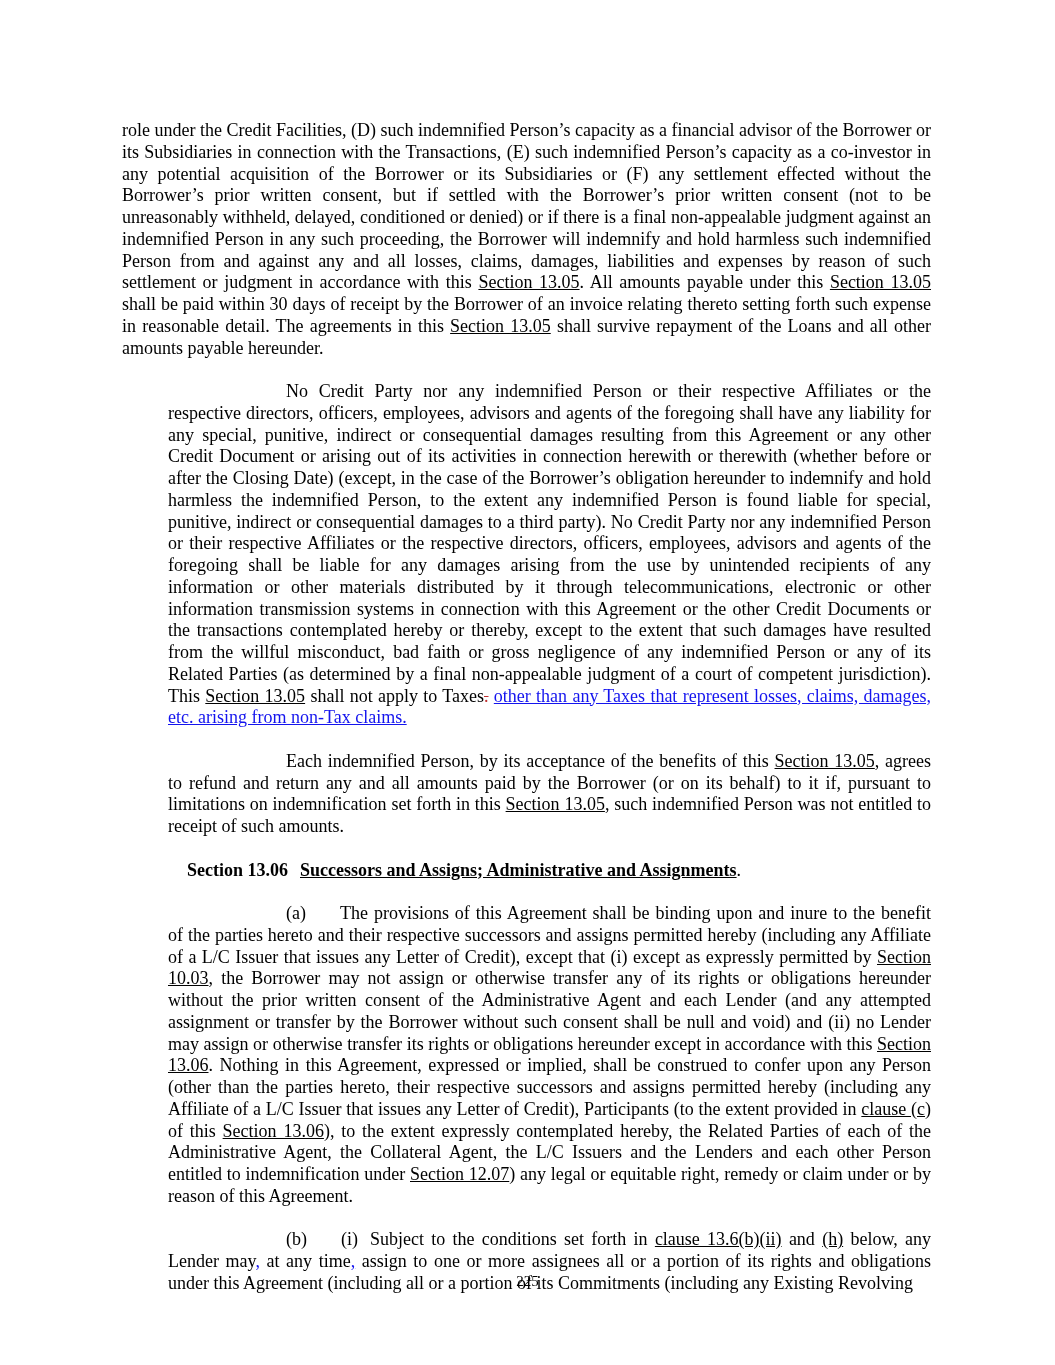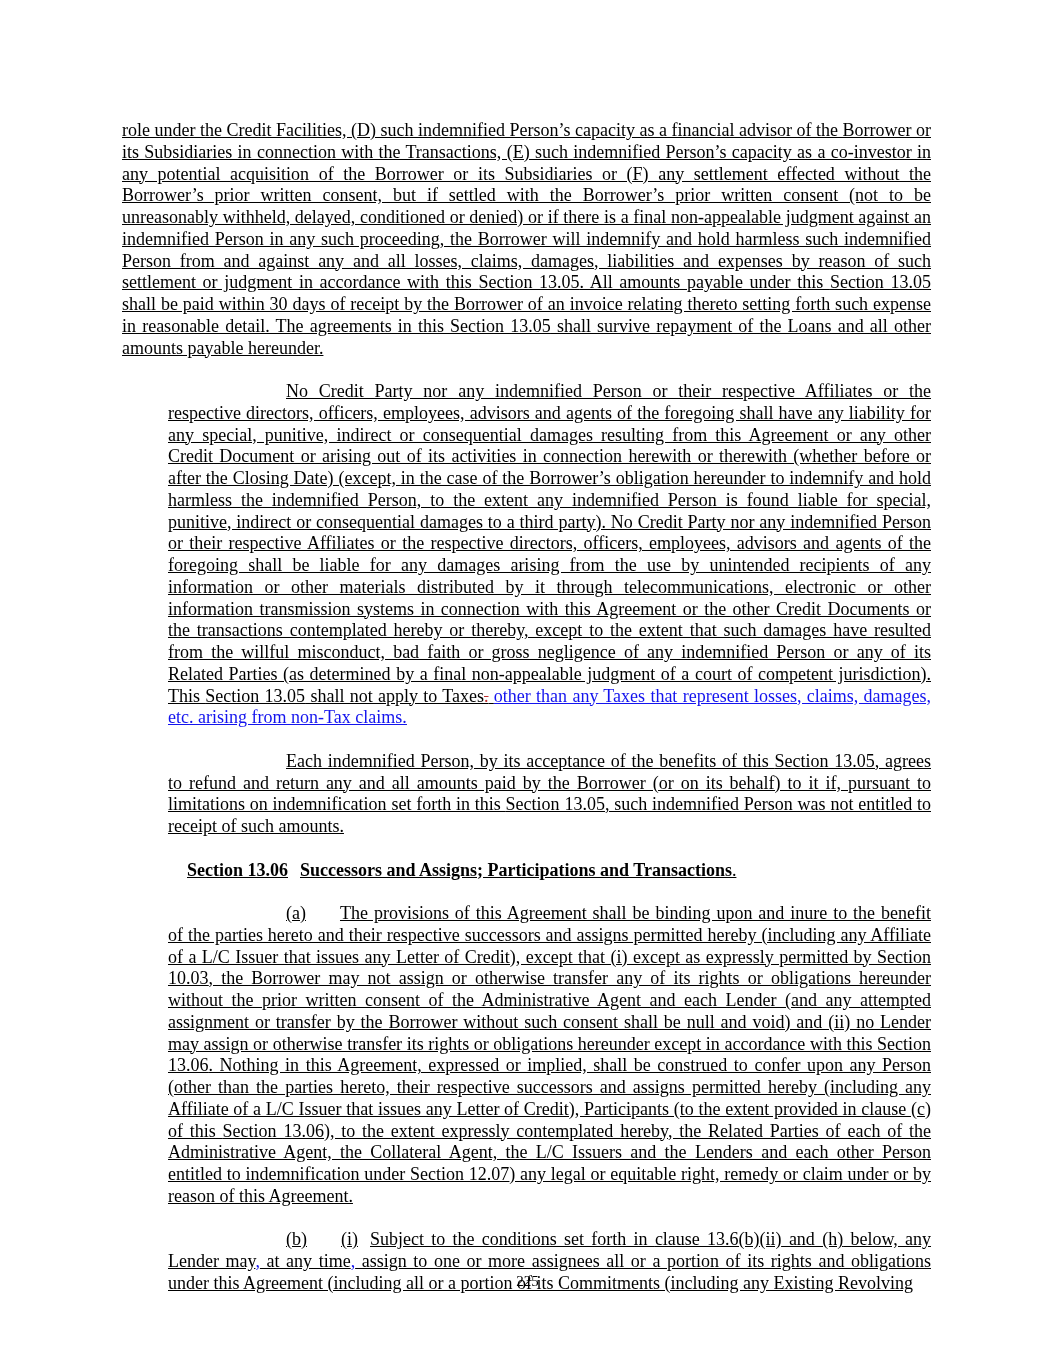--- a/index.html
+++ b/index.html
@@ -17,21 +17,20 @@
     font-family: "Liberation Serif", "DejaVu Serif", serif;
     font-size: 18px;
     line-height: 21.75px;
     overflow: hidden;
   }
   .doc-body {
     position: absolute;
     top: 120px;
     left: 122px;
     width: 809px;
-    text-decoration: underline;
   }
   .para {
     margin: 0 0 21.75px 0;
     text-align: justify;
   }
   .para.indent {
     text-indent: 118px;
     margin-left: 46px;
   }
   .para.heading {
@@ -62,18 +61,18 @@
   }
 </style>
 </head>
 <body>
 
 <div class="page">
   <div class="doc-body" id="doc-body">
       <p class="para"><span>role under the Credit Facilities, (D) such indemnified Person’s capacity as a financial advisor of the Borrower or its Subsidiaries in connection with the Transactions, (E) such indemnified Person’s capacity as a co-investor in any potential acquisition of the  Borrower or its Subsidiaries or (F) any settlement effected without the Borrower’s prior written consent, but if settled with the Borrower’s prior written consent (not to be unreasonably withheld, delayed, conditioned or denied) or if there is a final non-appealable judgment against an indemnified Person in any such proceeding, the Borrower will indemnify and hold harmless such indemnified Person from and against any and all losses, claims, damages, liabilities and expenses by reason of such settlement or judgment in accordance with this </span><span class="u">Section 13.05</span><span>.  All amounts payable under this </span><span class="u">Section 13.05</span><span> shall be paid within 30 days of receipt by the Borrower of an invoice relating thereto setting forth such expense in reasonable detail.  The agreements in this </span><span class="u">Section 13.05</span><span> shall survive repayment of the Loans and all other amounts payable hereunder.</span></p>
       <p class="para indent"><span>No Credit Party nor any indemnified Person or their respective Affiliates or the respective directors, officers, employees, advisors and agents of the foregoing shall have any liability for any special, punitive, indirect or consequential damages resulting from this Agreement or any other Credit Document or arising out of its activities in connection herewith or therewith (whether before or after the Closing Date) (except, in the case of the Borrower’s obligation hereunder to indemnify and hold harmless the indemnified Person, to the extent any indemnified Person is found liable for special, punitive, indirect or consequential damages to a third party).  No Credit Party nor any indemnified Person or their respective Affiliates or the respective directors, officers, employees, advisors and agents of the foregoing  shall be liable for any damages arising from the use by unintended recipients of any information or other materials distributed by it through telecommunications, electronic or other information transmission systems in connection with this Agreement or the other Credit Documents or the transactions contemplated hereby or thereby, except to the extent that such damages have resulted from the willful misconduct, bad faith or gross negligence of any indemnified Person or any of its Related Parties (as determined by a final non-appealable judgment of a court of competent jurisdiction).  This </span><span class="u">Section 13.05</span><span> shall not apply to Taxes</span><span class="del">.</span><span> </span><span class="ins">other than any Taxes that represent losses, claims, damages, etc. arising from non-Tax claims.</span></p>
       <p class="para indent"><span>Each indemnified Person, by its acceptance of the benefits of this </span><span class="u">Section 13.05</span><span>, agrees to refund and return any and all amounts paid by the Borrower (or on its behalf) to it if, pursuant to limitations on indemnification set forth in this </span><span class="u">Section 13.05</span><span>, such indemnified Person was not entitled to receipt of such amounts.</span></p>
-      <p class="para heading"><span class="b">Section 13.06</span><span class="tab-sm"></span><span class="b u">Successors and Assigns; Participations and Transactions</span><span>.</span></p>
+      <p class="para heading"><span class="b">Section 13.06</span><span class="tab-sm"></span><span class="b u">Successors and Assigns; Administrative and Assignments</span><span>.</span></p>
       <p class="para indent"><span>(a)</span><span class="tab-md"></span><span>The provisions of this Agreement shall be binding upon and inure to the benefit of the parties hereto and their respective successors and assigns permitted hereby (including any Affiliate of a L/C Issuer that issues any Letter of Credit), except that (i) except as expressly permitted by </span><span class="u">Section 10.03</span><span>, the Borrower may not assign or otherwise transfer any of its rights or obligations hereunder without the prior written consent of the Administrative Agent and each Lender (and any attempted assignment or transfer by the Borrower without such consent shall be null and void) and (ii) no Lender may assign or otherwise transfer its rights or obligations hereunder except in accordance with this </span><span class="u">Section 13.06</span><span>.  Nothing in this Agreement, expressed or implied, shall be construed to confer upon any Person (other than the parties hereto, their respective successors and assigns permitted hereby (including any Affiliate of a L/C Issuer that issues any Letter of Credit), Participants (to the extent provided in </span><span class="u">clause (c)</span><span> of this </span><span class="u">Section 13.06</span><span>), to the extent expressly contemplated hereby, the Related Parties of each of the Administrative Agent, the Collateral Agent, the L/C Issuers and the Lenders and each other Person entitled to indemnification under </span><span class="u">Section 12.07</span><span>) any legal or equitable right, remedy or claim under or by reason of this Agreement.</span></p>
       <p class="para indent"><span>(b)</span><span class="tab-md"></span><span>(i)</span><span class="tab-sm"></span><span>Subject to the conditions set forth in </span><span class="u">clause 13.6(b)(ii)</span><span> and </span><span class="u">(h)</span><span> below, any Lender may</span><span class="ins">,</span><span> at any time</span><span class="ins">,</span><span> assign to one or more assignees all or a portion of its rights and obligations under this Agreement (including all or a portion of its Commitments (including any Existing Revolving</span></p>
     </div>
   <div class="page-number">225</div>
 </div>
 
 </body></html>

